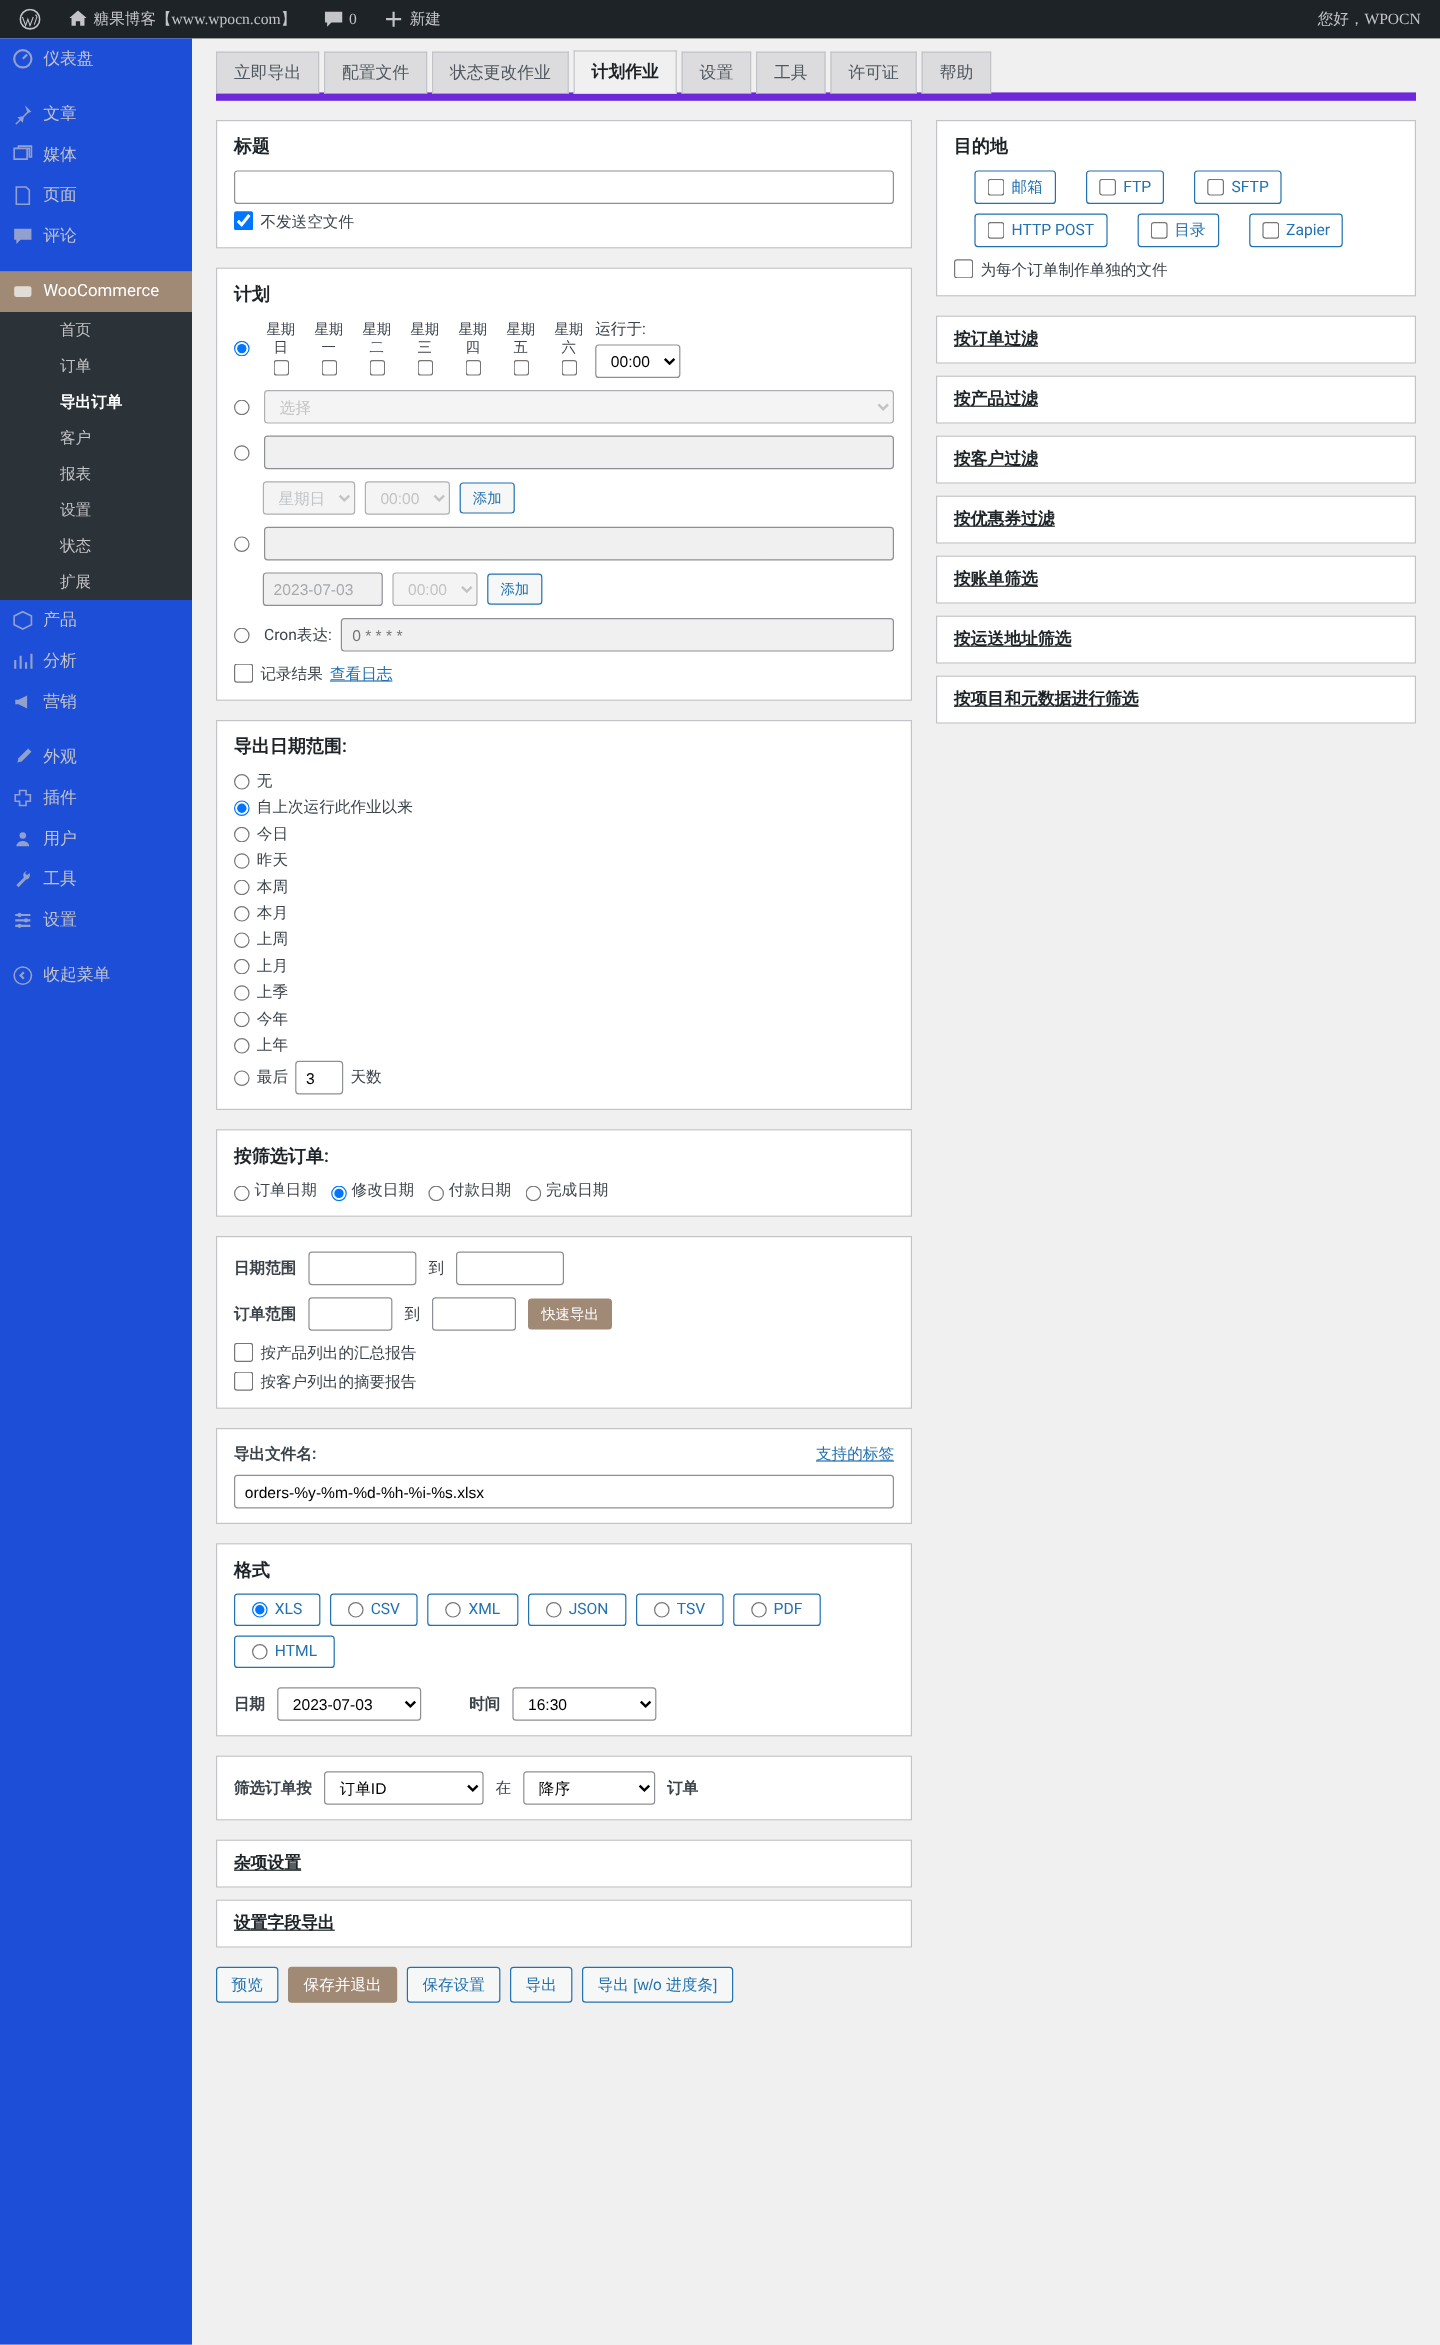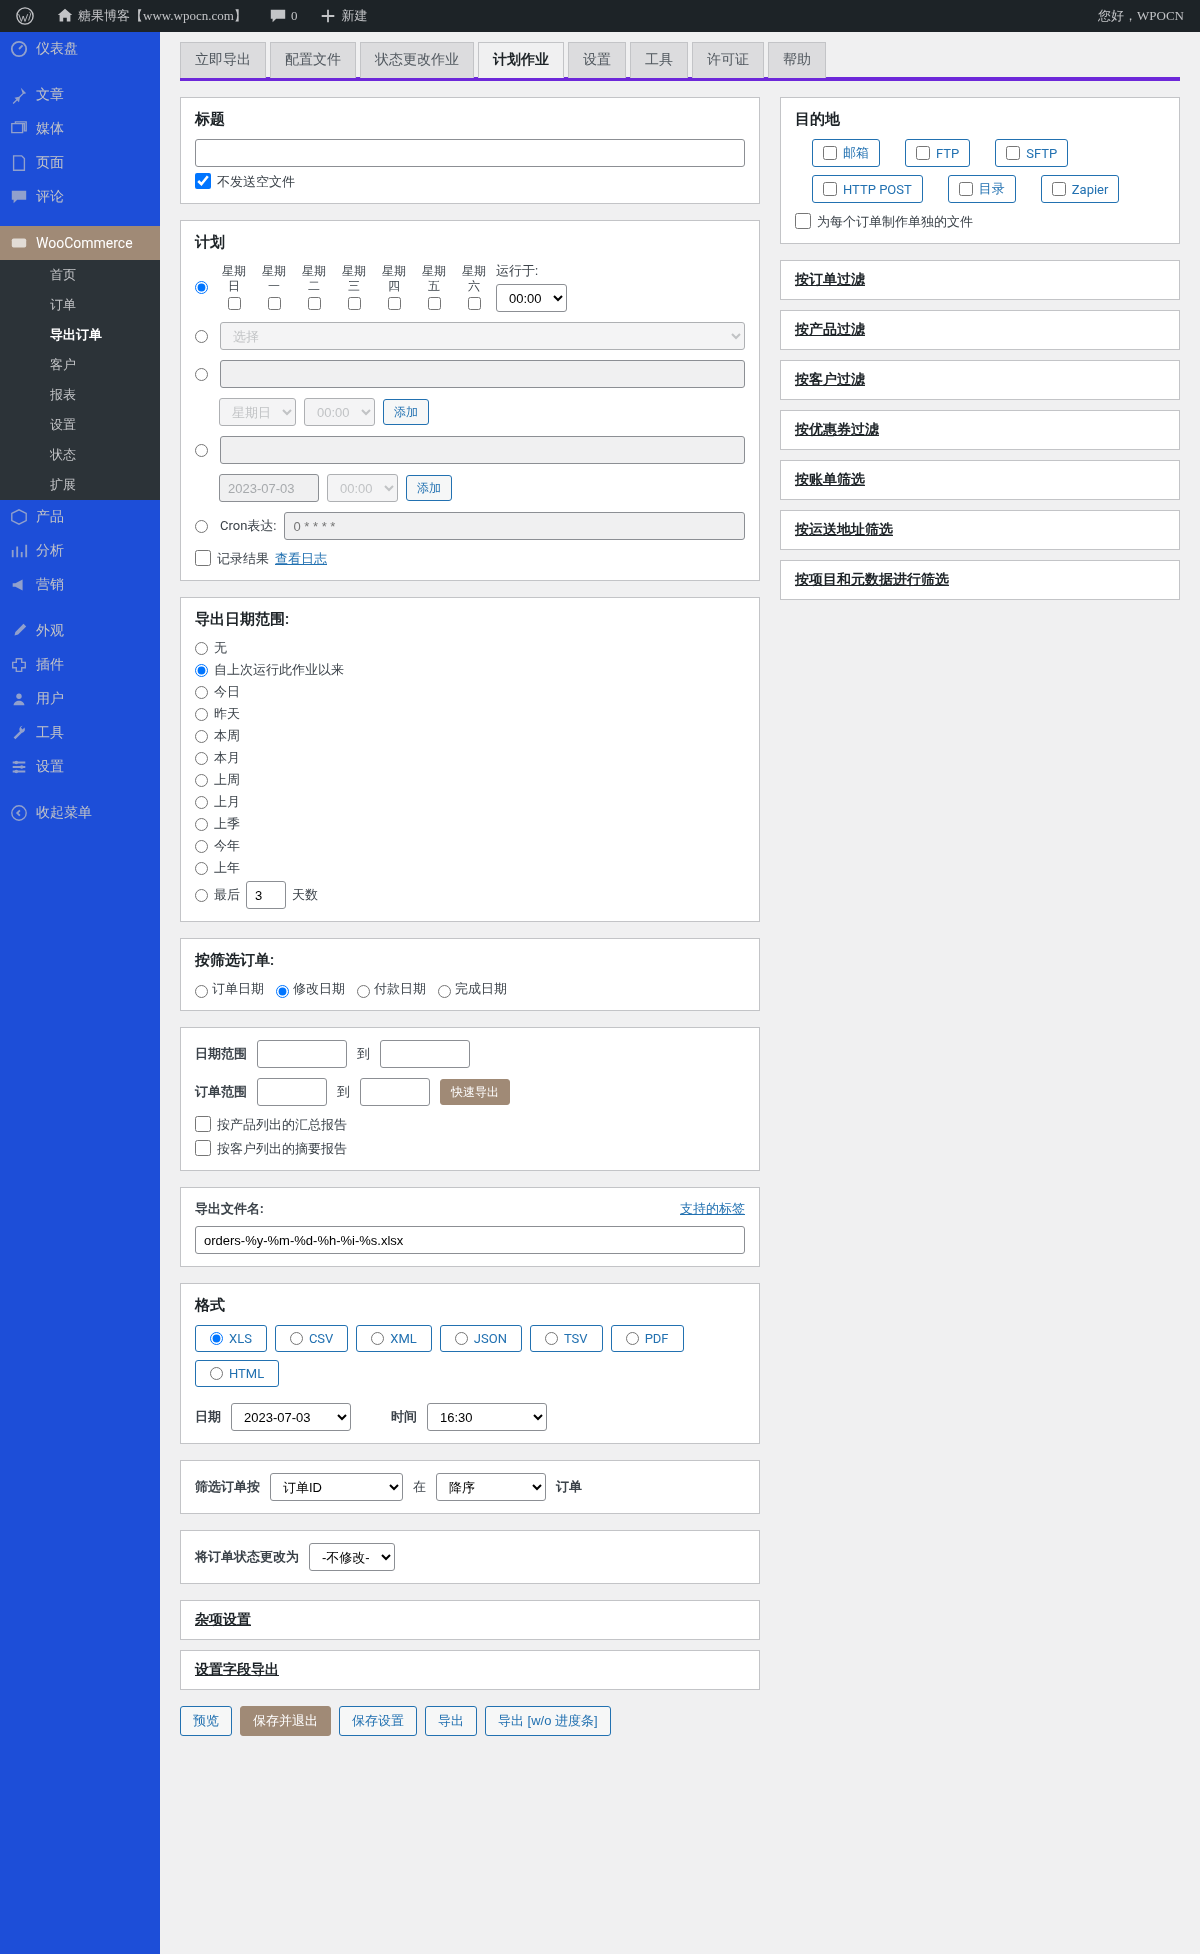--- a/index.html
+++ b/index.html
@@ -19,21 +19,21 @@
 .menu-item { display: flex; align-items: center; gap: 8px; padding: 8px 10px; cursor: pointer; font-size: 14px; }
 .menu-item.current { background: #a08a76; color: #fff; position: relative; }
 .menu-item.current::after { content: ''; position: absolute; right: -8px; top: 50%; transform: translateY(-50%); border: 8px solid transparent; border-right-color: #f0f0f1; }
 .menu-item svg { width: 18px; height: 18px; fill: currentColor; opacity: 0.7; }
 .submenu { background: #2c3338; }
 .sub-item { padding: 6px 10px 6px 14px; cursor: pointer; font-size: 13px; color: #c3c4c7; margin-left: 36px; }
 .sub-item.active { color: #fff; font-weight: 600; }
 
 
 .main { flex: 1; padding: 10px 20px 20px; }
-.tabs { display: flex; gap: 0; border-bottom: 4px solid #6d28d9; margin-bottom: 16px; }
+.tabs { display: flex; gap: 0; border-bottom: 7px solid #6d28d9; margin-bottom: 16px; align-items: flex-end; }
 .tab { padding: 8px 14px; background: #dcdcde; border: 1px solid #c3c4c7; border-bottom: none; margin-right: 4px; margin-bottom: -1px; cursor: pointer; font-size: 14px; color: #50575e; }
 .tab.active { background: #f0f0f1; border-bottom: 1px solid #f0f0f1; color: #1d2327; font-weight: 600; }
 
 .cols { display: flex; gap: 20px; }
 .lcol { flex: 1; min-width: 0; }
 .rcol { width: 400px; flex-shrink: 0; }
 
 .panel { background: #fff; border: 1px solid #c3c4c7; padding: 12px 14px; margin-bottom: 16px; }
 .panel-title { font-size: 15px; font-weight: 600; margin-bottom: 10px; color: #1d2327; }
 .panel-header { background: #fff; border: 1px solid #c3c4c7; padding: 10px 14px; font-size: 14px; font-weight: 600; color: #1d2327; margin-bottom: 10px; text-decoration: underline; cursor: pointer; }
@@ -477,26 +477,20 @@
         <div class="panel">
           <div class="inline-row" style="margin-bottom:0">
             <strong>筛选订单按</strong>
             <select style="width:133px"><option>订单ID</option></select>
             <span>在</span>
             <select style="width:110px"><option>降序</option></select>
             <strong>订单</strong>
           </div>
         </div>
 
-        <div class="panel">
-          <div class="inline-row" style="margin-bottom:0">
-            <strong>将订单状态更改为</strong>
-            <select><option>-不修改-</option></select>
-          </div>
-        </div>
 
         <div class="panel-header">杂项设置</div>
         <div class="panel-header">设置字段导出</div>
 
         <div class="bottom-actions">
           <button class="btn">预览</button>
           <button class="btn btn-primary">保存并退出</button>
           <button class="btn">保存设置</button>
           <button class="btn">导出</button>
           <button class="btn">导出 [w/o 进度条]</button>

